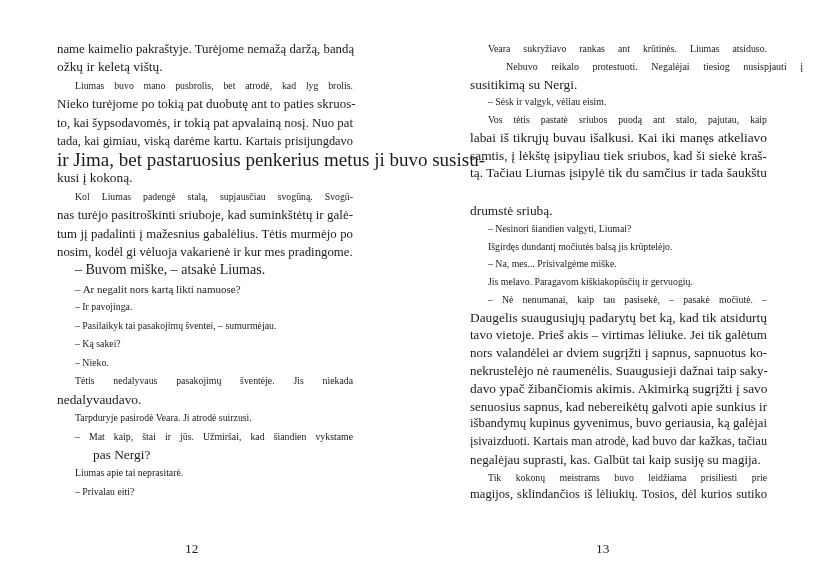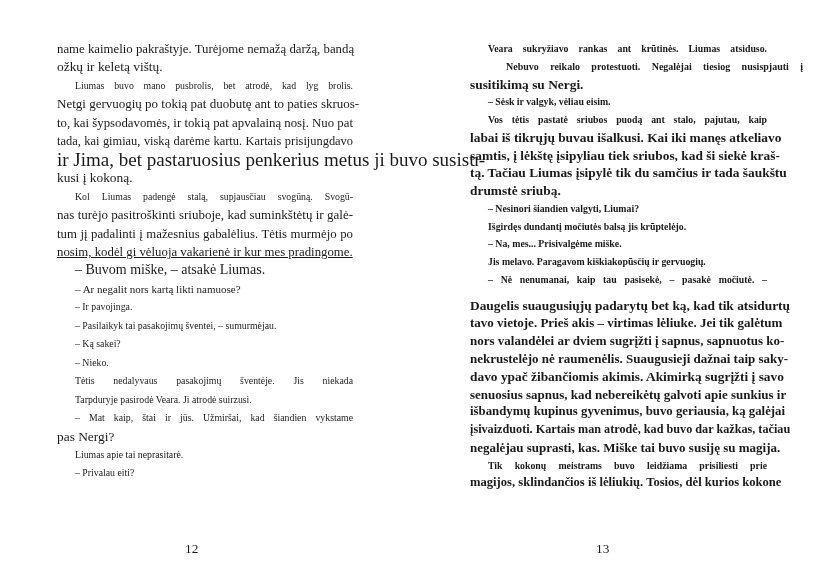--- a/index.html
+++ b/index.html
@@ -1,79 +1,80 @@
 <!DOCTYPE html>
 <html><head>
 <meta charset="utf-8">
 <style>
   html, body { margin:0; padding:0; background:#ffffff; }
   body { width:822px; height:581px; position:relative; overflow:hidden;
          font-family: "Liberation Serif", "DejaVu Serif", serif; color:#1a1a1a; }
   .page { position:absolute; top:40px; }
   #left-page { left:57px; width:296px; }
-  #right-page { left:470px; width:297px;font-weight:bold; }
+  #right-page { left:470px; width:297px; }
   .line { height:18.75px; line-height:18.75px; font-size:13.4px; white-space:nowrap;
           text-align:justify; text-align-last:justify; overflow:visible; }
   .line.indent { padding-left:18px; }
   .line.last { text-align-last:left; }
   .page-number { position:absolute; top:541px; font-size:13.4px; width:40px; text-align:left; }
   #page-num-left { left:185px; }
   #page-num-right { left:596px; }
 </style>
 </head>
 <body>
 
 <div id="left-page" class="page">
     <div class="line" style="height: 18.4615px; line-height: 18.4615px; width: 296px; font-size: 12.8px;">name kaimelio pakraštyje. Turėjome nemažą daržą, bandą</div>
     <div class="line last" style="height: 18.4615px; line-height: 18.4615px; width: 296px;">ožkų ir keletą vištų.</div>
     <div class="line indent" style="height: 18.4615px; line-height: 18.4615px; width: 278px; font-size: 9.8px;">Liumas buvo mano pusbrolis, bet atrodė, kad lyg brolis.</div>
-    <div class="line" style="height: 18.4615px; line-height: 18.4615px; width: 296px; font-size: 13px;">Netgi gervuogių po tokią pat duobutę ant to paties skruos-</div>
+    <div class="line" style="height: 18.4615px; line-height: 18.4615px; width: 296px; font-size: 13px;">Nieko turėjome po tokią pat duobutę ant to paties skruos-</div>
     <div class="line" style="height: 18.4615px; line-height: 18.4615px; width: 296px; font-size: 12.8px;">to, kai šypsodavomės, ir tokią pat apvalainą nosį. Nuo pat</div>
     <div class="line" style="height: 18.4615px; line-height: 18.4615px; width: 296px; font-size: 12.4px;">tada, kai gimiau, viską darėme kartu. Kartais prisijungdavo</div>
     <div class="line" style="height: 18.4615px; line-height: 18.4615px; width: 296px; font-size: 19px;">ir Jima, bet pastaruosius penkerius metus ji buvo susisu-</div>
     <div class="line last" style="height: 18.4615px; line-height: 18.4615px; width: 296px;">kusi į kokoną.</div>
     <div class="line indent" style="height: 18.4615px; line-height: 18.4615px; width: 278px; font-size: 9.8px;">Kol Liumas padengė stalą, supjausčiau svogūną. Svogū-</div>
     <div class="line" style="height: 18.4615px; line-height: 18.4615px; width: 296px; font-size: 13px;">nas turėjo pasitroškinti sriuboje, kad suminkštėtų ir galė-</div>
     <div class="line" style="height: 18.4615px; line-height: 18.4615px; width: 296px; font-size: 12.8px;">tum jį padalinti į mažesnius gabalėlius. Tėtis murmėjo po</div>
-    <div class="line last" style="height: 18.4615px; line-height: 18.4615px; width: 296px; font-size: 12.8px; text-decoration: underline;">nosim, kodėl gi vėluoja vakarienė ir kur mes pradingome.</div>
+    <div class="line last" style="height: 18.4615px; line-height: 18.4615px; width: 296px; font-size: 12.8px;">nosim, kodėl gi vėluoja vakarienė ir kur mes pradingome.</div>
     <div class="line indent last" style="height: 18.4615px; line-height: 18.4615px; width: 278px; font-size: 14px;">– Buvom miške, – atsakė Liumas.</div>
     <div class="line indent last" style="height: 18.4615px; line-height: 18.4615px; width: 278px; font-size: 11px;">– Ar negalit nors kartą likti namuose?</div>
     <div class="line indent last" style="height: 18.4615px; line-height: 18.4615px; width: 278px; font-size: 9.8px;">– Ir pavojinga.</div>
     <div class="line indent last" style="height: 18.4615px; line-height: 18.4615px; width: 278px; font-size: 9.8px;">– Pasilaikyk tai pasakojimų šventei, – sumurmėjau.</div>
     <div class="line indent last" style="height: 18.4615px; line-height: 18.4615px; width: 278px; font-size: 9.8px;">– Ką sakei?</div>
     <div class="line indent last" style="height: 18.4615px; line-height: 18.4615px; width: 278px; font-size: 9.8px;">– Nieko.</div>
     <div class="line indent" style="height: 18.4615px; line-height: 18.4615px; width: 278px; font-size: 9.8px;">Tėtis nedalyvaus pasakojimų šventėje. Jis niekada</div>
+    <div class="line last" style="height: 18.4615px; line-height: 18.4615px; width: 296px;">nedalyvaudavo.</div>
     <div class="line indent last" style="height: 18.4615px; line-height: 18.4615px; width: 278px; font-size: 9.8px;">Tarpduryje pasirodė Veara. Ji atrodė suirzusi.</div>
     <div class="line indent" style="height: 18.4615px; line-height: 18.4615px; width: 278px; font-size: 9.8px;">– Mat kaip, štai ir jūs. Užmiršai, kad šiandien vykstame</div>
-    <div class="line last" style="height: 18.4615px; line-height: 18.4615px; width: 296px;">pas Nergi?</div>
+    <div class="line last" style="height: 18.4615px; line-height: 18.4615px; width: 296px; margin-left: 36px;">pas Nergi?</div>
     <div class="line indent last" style="height: 18.4615px; line-height: 18.4615px; width: 278px; font-size: 9.8px;">Liumas apie tai neprasitarė.</div>
     <div class="line indent last" style="height: 18.4615px; line-height: 18.4615px; width: 278px; font-size: 9.8px;">– Privalau eiti?</div>
   </div>
 <div id="right-page" class="page">
     <div class="line indent" style="height: 17.7778px; line-height: 17.7778px; width: 279px; font-size: 9.8px;">Veara sukryžiavo rankas ant krūtinės. Liumas atsiduso.</div>
     <div class="line" style="height: 17.7778px; line-height: 17.7778px; width: 297px; font-size: 10px; margin-left: 36px;">Nebuvo reikalo protestuoti. Negalėjai tiesiog nusispjauti į</div>
     <div class="line last" style="height: 17.7778px; line-height: 17.7778px; width: 297px;">susitikimą su Nergi.</div>
     <div class="line indent last" style="height: 17.7778px; line-height: 17.7778px; width: 279px; font-size: 9.8px;">– Sėsk ir valgyk, vėliau eisim.</div>
     <div class="line indent" style="height: 17.7778px; line-height: 17.7778px; width: 279px; font-size: 9.8px;">Vos tėtis pastatė sriubos puodą ant stalo, pajutau, kaip</div>
     <div class="line" style="height: 17.7778px; line-height: 17.7778px; width: 297px;">labai iš tikrųjų buvau išalkusi. Kai iki manęs atkeliavo</div>
     <div class="line" style="height: 17.7778px; line-height: 17.7778px; width: 297px;">samtis, į lėkštę įsipyliau tiek sriubos, kad ši siekė kraš-</div>
     <div class="line" style="height: 17.7778px; line-height: 17.7778px; width: 297px;">tą. Tačiau Liumas įsipylė tik du samčius ir tada šaukštu</div>
-    <div class="line last" style="height: 17.7778px; line-height: 17.7778px; width: 297px;">drumstė sriubą.</div>
+    <div class="line last" style="height: 17.7778px; line-height: 17.7778px; width: 297px; margin-top: 20px;">drumstė sriubą.</div>
     <div class="line indent last" style="height: 17.7778px; line-height: 17.7778px; width: 279px; font-size: 9.8px;">– Nesinori šiandien valgyti, Liumai?</div>
     <div class="line indent last" style="height: 17.7778px; line-height: 17.7778px; width: 279px; font-size: 9.8px;">Išgirdęs dundantį močiutės balsą jis krūptelėjo.</div>
     <div class="line indent last" style="height: 17.7778px; line-height: 17.7778px; width: 279px; font-size: 9.8px;">– Na, mes... Prisivalgėme miške.</div>
     <div class="line indent last" style="height: 17.7778px; line-height: 17.7778px; width: 279px; font-size: 9.8px;">Jis melavo. Paragavom kiškiakopūsčių ir gervuogių.</div>
     <div class="line indent" style="height: 17.7778px; line-height: 17.7778px; width: 279px; font-size: 9.8px;">– Nė nenumanai, kaip tau pasisekė, – pasakė močiutė. –</div>
-    <div class="line" style="height: 17.7778px; line-height: 17.7778px; width: 297px; margin-top: 8px;">Daugelis suaugusiųjų padarytų bet ką, kad tik atsidurtų</div>
+    <div class="line" style="height: 17.7778px; line-height: 17.7778px; width: 297px;">Daugelis suaugusiųjų padarytų bet ką, kad tik atsidurtų</div>
     <div class="line" style="height: 17.7778px; line-height: 17.7778px; width: 297px; font-size: 13px;">tavo vietoje. Prieš akis – virtimas lėliuke. Jei tik galėtum</div>
     <div class="line" style="height: 17.7778px; line-height: 17.7778px; width: 297px; font-size: 13px;">nors valandėlei ar dviem sugrįžti į sapnus, sapnuotus ko-</div>
     <div class="line" style="height: 17.7778px; line-height: 17.7778px; width: 297px; font-size: 13px;">nekrustelėjo nė raumenėlis. Suaugusieji dažnai taip saky-</div>
     <div class="line" style="height: 17.7778px; line-height: 17.7778px; width: 297px;">davo ypač žibančiomis akimis. Akimirką sugrįžti į savo</div>
     <div class="line" style="height: 17.7778px; line-height: 17.7778px; width: 297px; font-size: 13px;">senuosius sapnus, kad nebereikėtų galvoti apie sunkius ir</div>
     <div class="line" style="height: 17.7778px; line-height: 17.7778px; width: 297px; font-size: 12.8px;">išbandymų kupinus gyvenimus, buvo geriausia, ką galėjai</div>
     <div class="line" style="height: 17.7778px; line-height: 17.7778px; width: 297px; font-size: 12.2px;">įsivaizduoti. Kartais man atrodė, kad buvo dar kažkas, tačiau</div>
-    <div class="line last" style="height: 17.7778px; line-height: 17.7778px; width: 297px; font-size: 13px;">negalėjau suprasti, kas. Miške tai buvo susiję su magija.</div>
+    <div class="line last" style="height: 17.7778px; line-height: 17.7778px; width: 297px; font-size: 13px;">negalėjau suprasti, kas. Galbūt tai kaip susiję su magija.</div>
     <div class="line indent" style="height: 17.7778px; line-height: 17.7778px; width: 279px; font-size: 9.8px;">Tik kokonų meistrams buvo leidžiama prisiliesti prie</div>
-    <div class="line" style="height: 17.7778px; line-height: 17.7778px; width: 297px; font-size: 12.6px;">magijos, sklindančios iš lėliukių. Tosios, dėl kurios kokone</div>
+    <div class="line" style="height: 17.7778px; line-height: 17.7778px; width: 297px; font-size: 12.6px;">magijos, sklindančios iš lėliukių. Tosios, dėl kurios sutiko</div>
   </div>
 
 <div id="page-num-left" class="page-number">12</div>
 <div id="page-num-right" class="page-number">13</div>
 
 </body></html>

